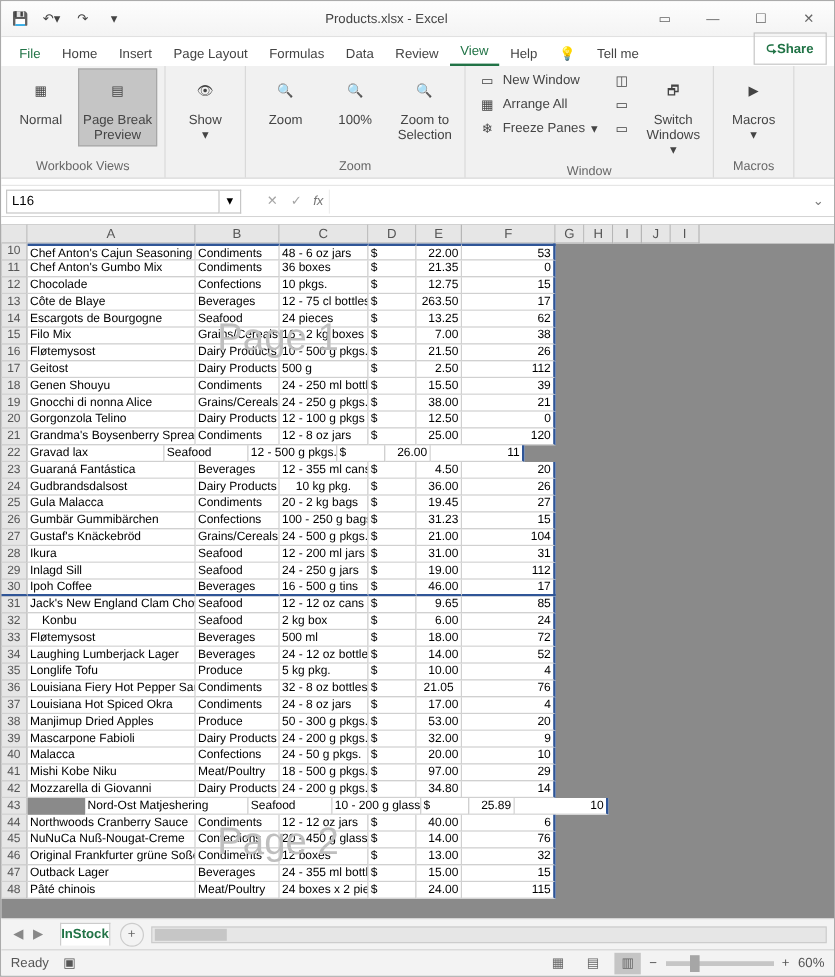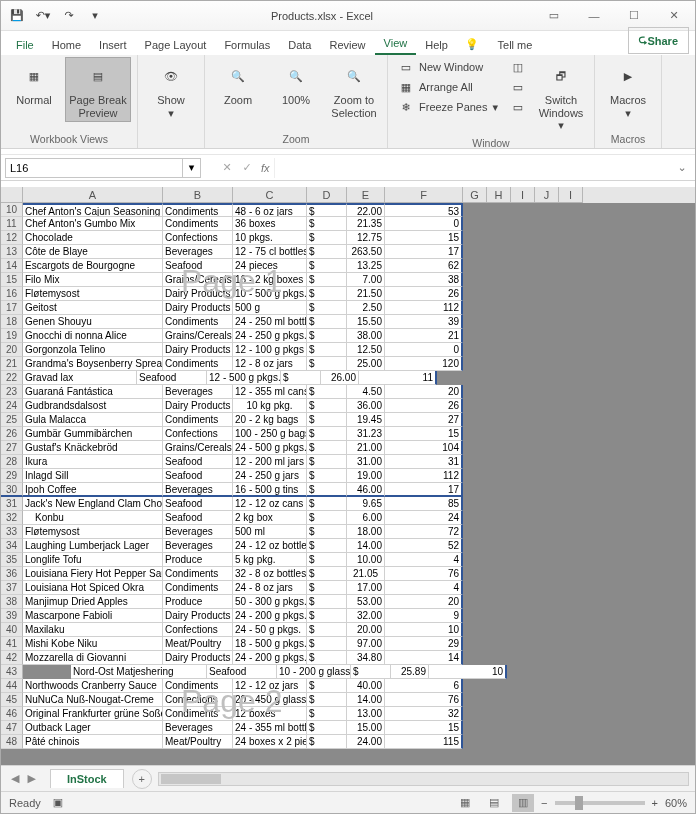--- a/index.html
+++ b/index.html
@@ -38,21 +38,21 @@
 .ch{height:16px;line-height:16px;text-align:center;color:#555;background:#e6e6e6;border-right:1px solid #b6b6b6;border-bottom:1px solid #b6b6b6;}
 .row{display:flex;height:14px;}
 .cell{height:14px;line-height:13px;border-right:1px solid #d0d0d0;border-bottom:1px solid #d0d0d0;background:#fff;font-size:10px;padding:0 2px;white-space:nowrap;overflow:hidden;}
 .cell.r{text-align:right;}
 .page-break{border-bottom:2px solid #2f5597 !important;}
 .print-right{border-right:2px solid #2f5597 !important;}
 .print-top{border-top:2px solid #2f5597;}
 .wm{position:absolute;color:#bfbfbf;font-size:32px;font-family:Arial;pointer-events:none;z-index:5;}
 .sheet-tabs{height:26px;display:flex;align-items:center;border-top:1px solid #d4d4d4;background:#f3f3f3;}
 .sheet-nav{display:flex;gap:8px;padding:0 10px;color:#888;}
-.sheet-tab{padding:3px 16px;background:#fff;border:1px solid #ccc;border-bottom:none;font-weight:600;color:#217346;margin-left:4px;}
+.sheet-tab{padding:3px 0;background:#fff;border:1px solid #ccc;border-bottom:none;font-weight:600;color:#217346;margin-left:4px;}
 .sheet-add{width:20px;height:20px;border:1px solid #ccc;border-radius:10px;display:flex;align-items:center;justify-content:center;margin-left:8px;color:#666;}
 .hscroll{flex:1;margin:0 6px;height:14px;background:#e6e6e6;border:1px solid #ccc;position:relative;}
 .hthumb{position:absolute;left:2px;top:1px;height:10px;width:60px;background:#c6c6c6;}
 .status{height:22px;background:#f3f3f3;border-top:1px solid #d4d4d4;display:flex;align-items:center;padding:0 8px;color:#555;}
 .status-right{margin-left:auto;display:flex;align-items:center;gap:7px;}
 .view-btn{width:22px;height:18px;display:flex;align-items:center;justify-content:center;color:#666;}
 .view-btn.active{background:#c5c5c5;}
 .zoom-slider{width:90px;height:4px;background:#c6c6c6;position:relative;}
 .zoom-thumb{position:absolute;width:8px;height:14px;background:#a6a6a6;top:-5px;left:20px;}
 .grid-body{position:relative;}
@@ -474,21 +474,21 @@
           <div class="rowhdr">39</div>
           <div class="cell " style="width: 140px;">Mascarpone Fabioli</div>
           <div class="cell " style="width: 70px;">Dairy Products</div>
           <div class="cell " style="width: 74px;">24 - 200 g pkgs.</div>
           <div class="cell " style="width: 40px;">$</div>
           <div class="cell r" style="width: 38px;">32.00</div>
           <div class="cell r print-right" style="width: 78px;">9</div>
         </div>
         <div class="row">
           <div class="rowhdr">40</div>
-          <div class="cell " style="width: 140px;">Maxilaku</div>
+          <div class="cell " style="width: 140px;">Malacca</div>
           <div class="cell " style="width: 70px;">Confections</div>
           <div class="cell " style="width: 74px;">24 - 50 g pkgs.</div>
           <div class="cell " style="width: 40px;">$</div>
           <div class="cell r" style="width: 38px;">20.00</div>
           <div class="cell r print-right" style="width: 78px;">10</div>
         </div>
         <div class="row">
           <div class="rowhdr">41</div>
           <div class="cell " style="width: 140px;">Mishi Kobe Niku</div>
           <div class="cell " style="width: 70px;">Meat/Poultry</div>

